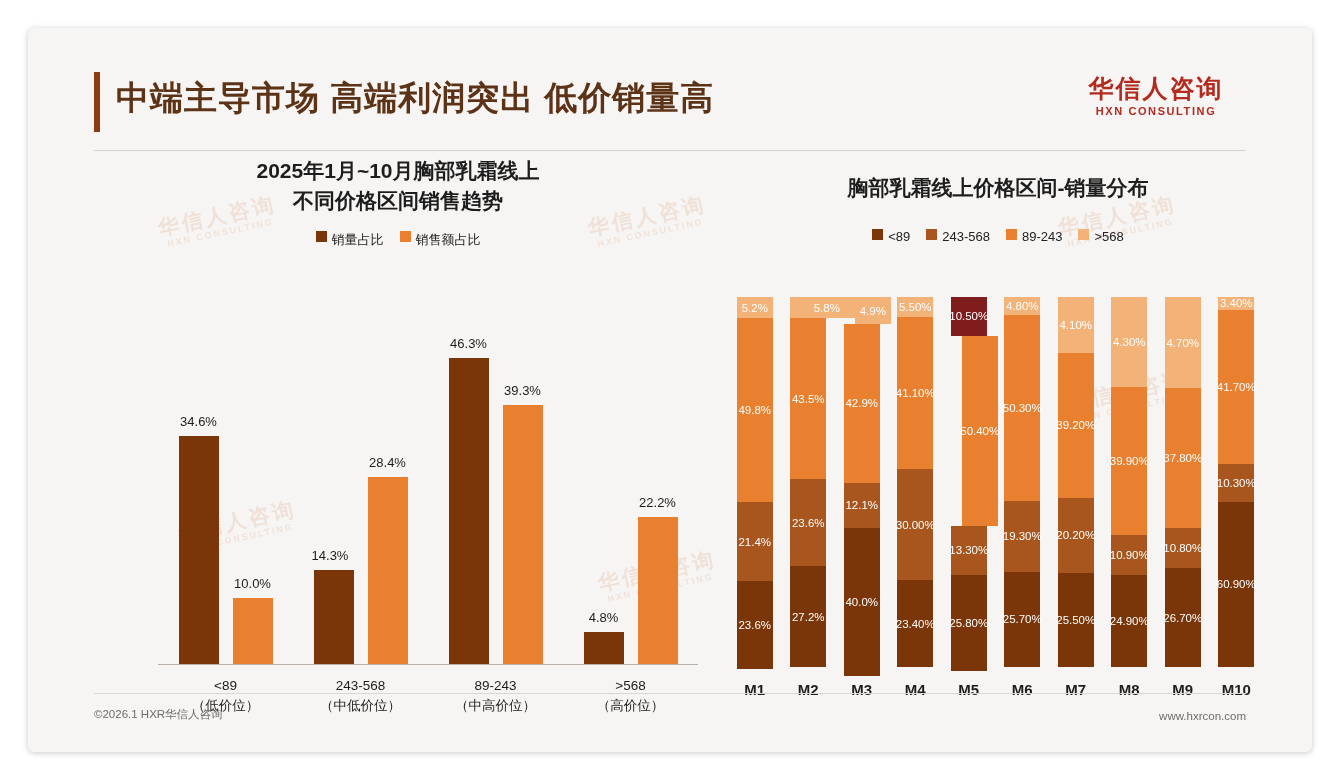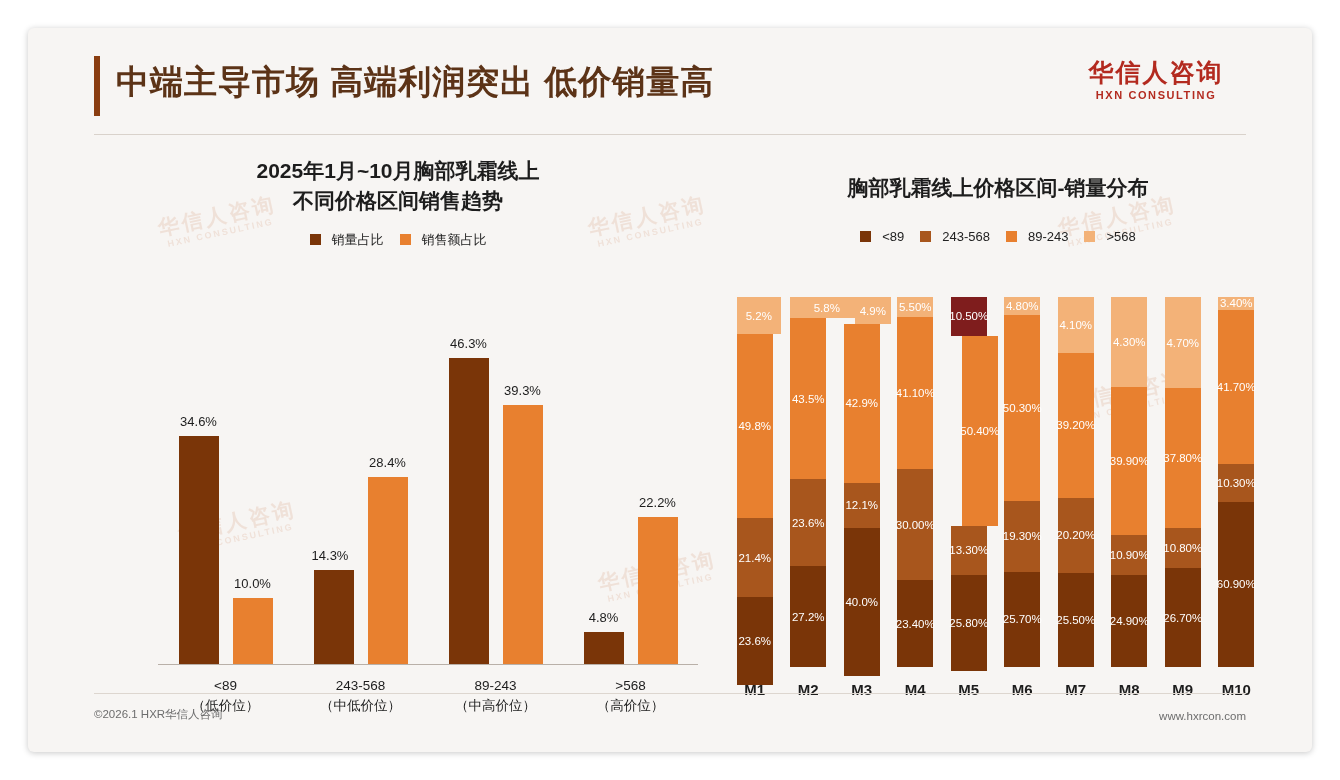--- a/index.html
+++ b/index.html
@@ -23,21 +23,21 @@
     height: 724px;
     background: #f7f5f3;
     border-radius: 6px;
     box-shadow: 0 1px 6px rgba(0,0,0,0.22);
     overflow: hidden;
   }
 
   
   .header {
     position: absolute;
-    left: 0; top: 24px;
+    left: 0; top: 40px;
     width: 100%;
     height: 72px;
   }
   .header-bar {
     position: absolute;
     left: 66px;
     top: 4px;
     width: 6px;
     height: 60px;
     background: #8a3d10;
@@ -105,21 +105,21 @@
     color: #1d1d1d;
     line-height: 1.45;
   }
   .legend {
     display: flex;
     justify-content: center;
     align-items: center;
     gap: 16px;
     margin-top: 14px;
   }
-  .legend-item { display: flex; align-items: center; gap: 11px; }
+  .legend-item { display: flex; gap: 5px; }
   .legend-swatch { width: 11px; height: 11px; display: inline-block; }
   .legend-label { font-size: 13px; color: #222; }
 
   
   #left-panel { left: 70px; top: 128px; width: 600px; height: 560px; }
   .plot {
     position: absolute;
     left: 0;
     top: 0;
     width: 100%;
@@ -304,21 +304,21 @@
           <span class="legend-swatch" style="background:#e8802f"></span>
           <span class="legend-label">89-243</span>
         </div>
         <div class="legend-item">
           <span class="legend-swatch" style="background:#f3b278"></span>
           <span class="legend-label">&gt;568</span>
         </div>
       </div>
       <div class="plot" id="right-plot">
           <div class="stack-col" style="left: 18.75px; top: 138px; width: 36px; height: 370px;">
-            <div class="seg" style="height: 37px; background: rgb(243, 178, 120); padding-left: 8px;">
+            <div class="seg" style="height: 21px; background: rgb(243, 178, 120);">
               <span class="seg-label">5.2%</span>
             </div>
             <div class="seg" style="height: 184.26px; background: rgb(232, 128, 47);">
               <span class="seg-label">49.8%</span>
             </div>
             <div class="seg" style="height: 79.18px; background: rgb(168, 86, 29);">
               <span class="seg-label">21.4%</span>
             </div>
             <div class="seg" style="height: 87.32px; background: rgb(122, 53, 8);">
               <span class="seg-label">23.6%</span>

